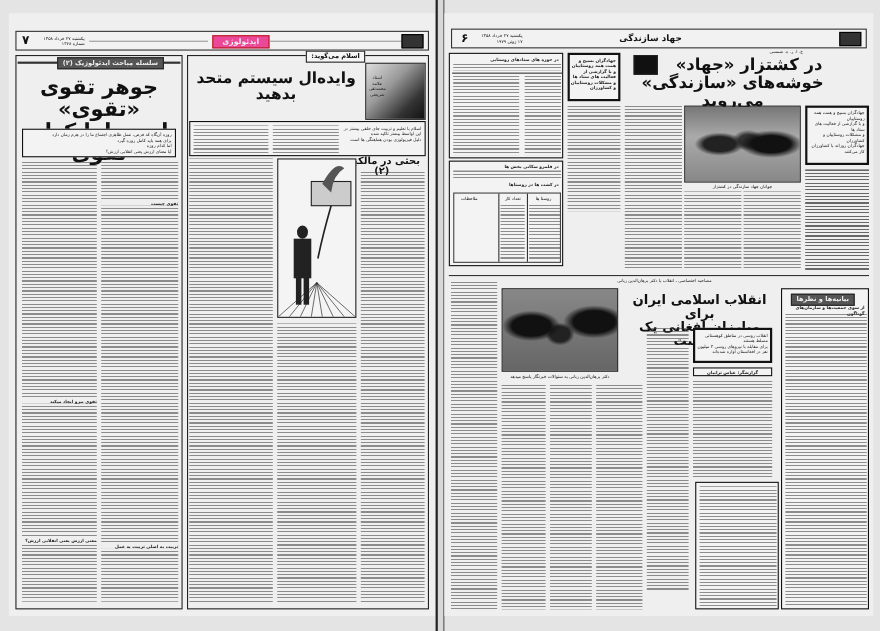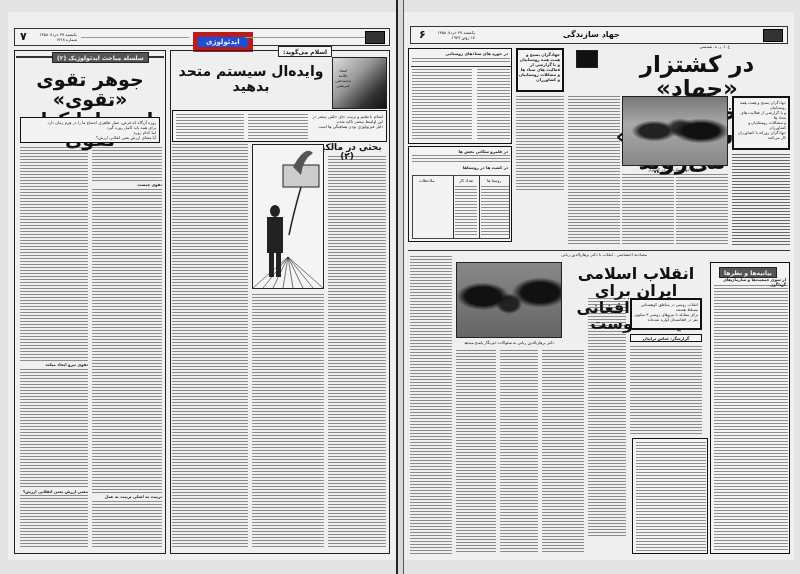--- a/index.html
+++ b/index.html
@@ -7,21 +7,21 @@
   body{position:relative;font-family:"DejaVu Sans",sans-serif;color:#111}
   .spread{position:absolute;left:0;top:0;width:800px;height:574px;background:#e4e4e4}
   .page{position:absolute;top:12px;height:548px;background:#efefef}
   .page.left{left:8px;width:388px}
   .page.right{left:404px;width:390px}
   .gutter{position:absolute;left:396px;top:0;width:8px;height:574px;background:#d8d8d8;border-left:2px solid #222;border-right:1px solid #555}
   .folio{position:absolute;left:6px;right:6px;top:16px;height:18px;border:1px solid #333;background:#f2f2f2;font-size:6px;direction:rtl}
   .folio .pnum{position:absolute;font-weight:bold;font-size:11px;top:1px}
   .folio .date{position:absolute;font-size:4px;line-height:5px;top:3px;width:44px;text-align:right}
   .folio .sect{position:absolute;font-weight:bold;font-size:7px;top:3px}
-  .folio .sect.boxed{background:#1d4ed8;color:#eee;padding:1px 8px;border:5px solid #b91c1c}
+  .folio .sect.boxed{background:#ec4899;color:#eee;padding:1px 8px;border:1px solid #b91c1c}
   .folio .logo{position:absolute;top:2px;width:20px;height:13px;background:#333;border:1px solid #000}
   .folio .hairline{position:absolute;top:8px;height:1px;background:#999}
   .frame{position:absolute;border:1px solid #222}
   .col-text{position:absolute;background:repeating-linear-gradient(to bottom,#3a3a3a 0,#3a3a3a 1px,transparent 1px,transparent 3px);opacity:.55}
   .rule-v{position:absolute;width:1px;background:#333}
   .rule-h{position:absolute;height:1px;background:#333}
   .headline{position:absolute;direction:rtl;text-align:center;font-weight:bold;color:#111;font-family:"DejaVu Sans",sans-serif;line-height:1.05;letter-spacing:-.5px}
   .kicker{position:absolute;direction:rtl;font-size:6px;font-weight:bold;border:1px solid #222;background:#f5f5f5;padding:1px 4px;white-space:nowrap}
   .kicker.dark{background:#555;color:#eee}
   .small{position:absolute;direction:rtl;font-size:4px;line-height:5px;color:#222;text-align:right}
@@ -158,21 +158,21 @@
       <div class="small" style="right:2px;top:2px;width:42px;font-weight:bold">
         <div>جهادگران بسیج و همت همه روستاییان</div>
         <div>و با گزارشی از فعالیت های ستاد ها</div>
         <div>و مشکلات روستاییان و کشاورزان</div>
       </div>
     </div>
     <div class="col-text" style="left:112px;top:84px;width:48px;height:96px"></div>
 
     <div class="small" style="right:64px;top:32px;width:40px">خ. ا. ر. ه. شمسی</div>
     <div class="photo" style="left:172px;top:38px;width:22px;height:18px;background:#111"></div>
-    <div class="headline" style="left:168px;top:40px;width:220px;font-size:23px">
+    <div class="headline" style="left:152px;top:40px;width:220px;font-size:15px">
       <div style="padding-left:30px">در کشتزار «جهاد»</div>
       <div>خوشه‌های «سازندگی» می‌روید</div>
     </div>
     <div class="col-text" style="left:164px;top:84px;width:52px;height:150px"></div>
     <div class="photo" style="left:218px;top:84px;width:106px;height:70px;background:radial-gradient(ellipse at 30% 50%,#222 0,#222 14%,transparent 22%),radial-gradient(ellipse at 75% 50%,#111 0,#111 16%,transparent 26%),radial-gradient(ellipse at 55% 45%,#333 0,#333 10%,transparent 18%),linear-gradient(#777,#aaa 40%,#888)"></div>
     <div class="caption" style="left:218px;top:155px;width:106px">جوانان جهاد سازندگی در کشتزار</div>
     <div class="col-text" style="left:218px;top:162px;width:52px;height:72px"></div>
     <div class="col-text" style="left:272px;top:162px;width:52px;height:72px"></div>
     <div class="box" style="left:328px;top:84px;width:58px;height:54px;border-width:2px">
       <div class="small" style="right:2px;top:2px;width:52px">
@@ -182,21 +182,21 @@
         <div>جهادگران روزانه با کشاورزان کار می‌کنند</div>
       </div>
     </div>
     <div class="col-text" style="left:328px;top:142px;width:58px;height:92px;opacity:.75"></div>
 
     <div class="rule-h" style="left:4px;top:238px;width:382px"></div>
 
     <div class="small" style="left:90px;top:240px;width:220px;text-align:center">مصاحبه اختصاصی ـ انقلاب با دکتر برهان‌الدین ربانی</div>
     <div class="photo" style="left:52px;top:250px;width:106px;height:76px;background:radial-gradient(ellipse at 25% 45%,#111 0,#111 16%,transparent 24%),radial-gradient(ellipse at 80% 40%,#111 0,#111 16%,transparent 24%),radial-gradient(ellipse at 50% 55%,#222 0,#222 12%,transparent 18%),linear-gradient(#888,#666)"></div>
     <div class="caption" style="left:52px;top:328px;width:106px">دکتر برهان‌الدین ربانی به سئوالات خبرنگار پاسخ میدهد</div>
-    <div class="headline" style="left:162px;top:254px;width:140px;font-size:16px">
+    <div class="headline" style="left:162px;top:254px;width:140px;font-size:12px">
       <div>انقلاب اسلامی ایران برای</div>
       <div>مبارزان افغانی یک الگوست</div>
     </div>
     <div class="box" style="left:226px;top:286px;width:72px;height:32px;border-width:2px">
       <div class="small" style="right:2px;top:2px;width:66px">
         <div>انقلاب روسی در مناطق کوهستانی مسلط هستند</div>
         <div>برای مقابله با نیروهای روسی ۳ میلیون نفر در افغانستان آواره شده‌اند</div>
       </div>
     </div>
     <div class="box" style="left:226px;top:322px;width:72px;height:8px">

